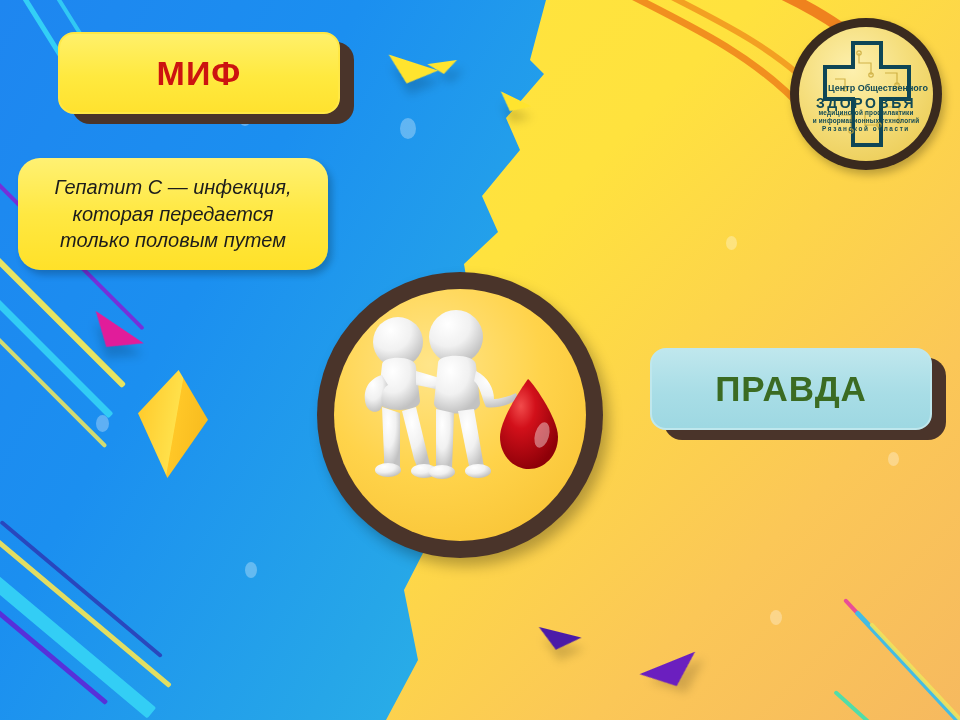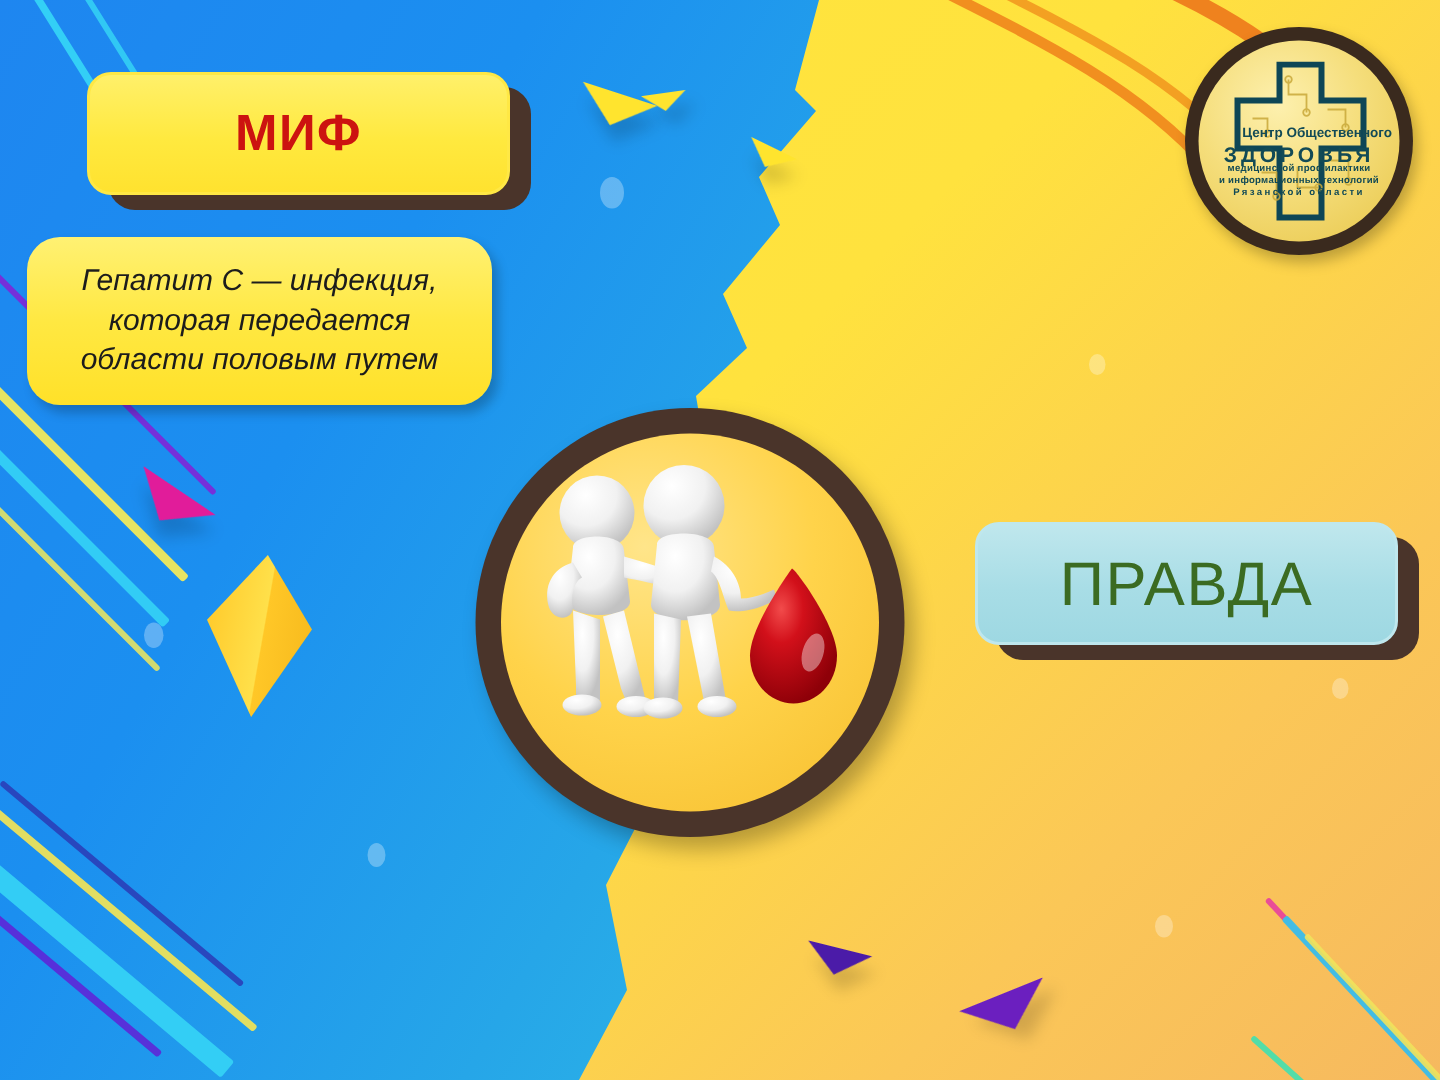--- a/index.html
+++ b/index.html
@@ -68,40 +68,40 @@
   .plaque .face {
     position: absolute;
     left: 0; top: 0;
     width: 100%; height: 100%;
     border-radius: 16px;
     display: flex;
     align-items: center;
     justify-content: center;
     box-sizing: border-box;
   }
-  .plaque-myth { left: 58px; top: 48px; width: 282px; height: 82px; }
+  .plaque-myth { left: 58px; top: 32px; width: 282px; height: 82px; }
   .plaque-myth .face {
     background: linear-gradient(180deg, #FFF06A 0%, #FFE93F 55%, #FFE22F 100%);
     border: 2px solid #FFE845;
   }
   .plaque-myth .label {
     color: #CC1310;
     font-size: 34px;
     font-weight: bold;
     letter-spacing: 1px;
   }
   .plaque-truth { left: 650px; top: 348px; width: 282px; height: 82px; }
   .plaque-truth .face {
     background: linear-gradient(180deg, #BFE7ED 0%, #A8DDE6 55%, #9ED8E2 100%);
     border: 2px solid #BFE7ED;
   }
   .plaque-truth .label {
     color: #3B6B22;
-    font-size: 41px;
-    font-weight: normal;
+    font-size: 35px;
+    font-weight: bold;
     letter-spacing: 1px;
   }
 
   
   .card {
     position: absolute;
     border-radius: 22px;
     display: flex;
     align-items: center;
     justify-content: center;
@@ -236,21 +236,21 @@
     </div>
 
   <div class="plaque plaque-myth">
     <div class="shadowlayer"></div>
     <div class="face">
       <span class="label">МИФ</span>
     </div>
   </div>
 
   <div class="card card-myth">
-    <span class="txt">Гепатит C — инфекция, которая передается области половым путем</span>
+    <span class="txt">Гепатит C — инфекция, которая передается только половым путем</span>
   </div>
 
   <div class="plaque plaque-truth">
     <div class="shadowlayer"></div>
     <div class="face">
       <span class="label">ПРАВДА</span>
     </div>
   </div>
 
 

